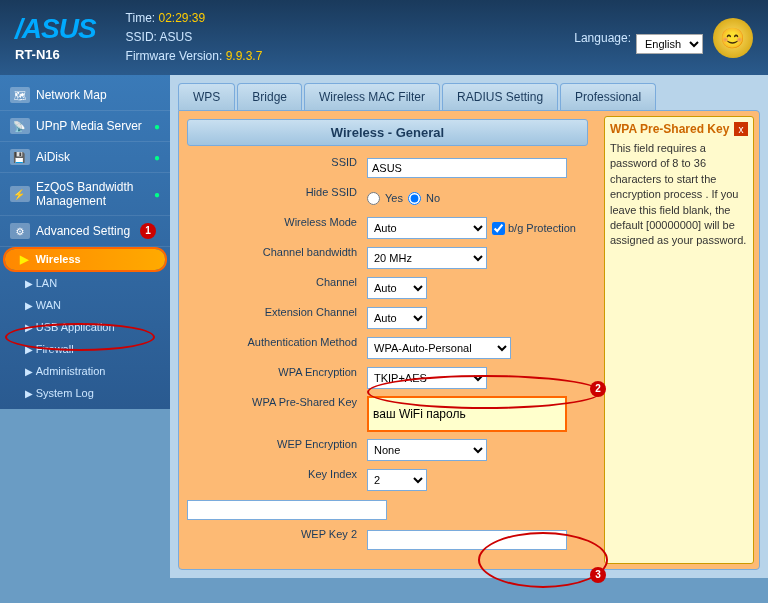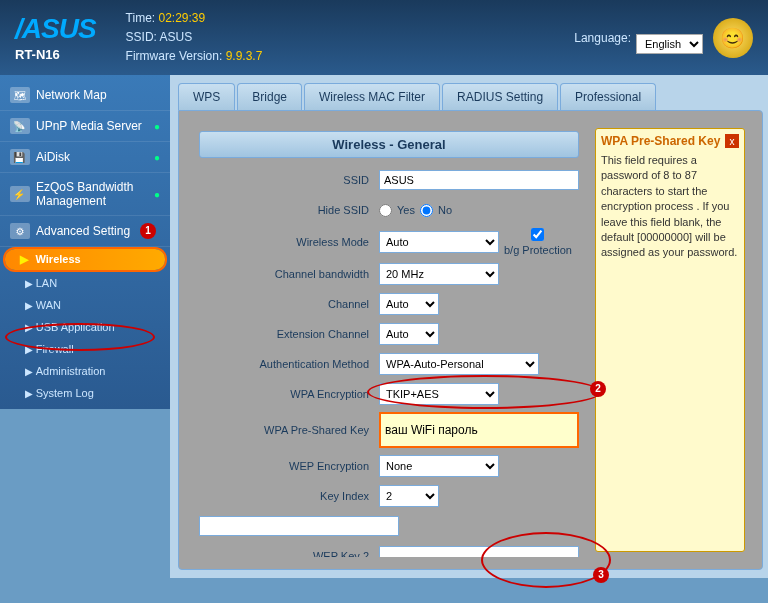--- a/index.html
+++ b/index.html
@@ -160,24 +160,24 @@
       color: #1a3a5c;
     }
     .tab.active {
       background: linear-gradient(to bottom, #e8f4ff, #d0e8f8);
       font-weight: bold;
       color: #003366;
     }
 
     
     .panel {
-      background: #a3a3a3;
+      background: #fdba74;
       border: 1px solid #7aabdc;
       border-radius: 0 4px 4px 4px;
-      padding: 12px;
+      padding: 0;
       display: flex;
       gap: 8px;
       height: 460px;
     }
     .panel-main {
       flex: 1;
       padding: 8px;
       overflow-y: auto;
     }
     .panel-title {
@@ -188,21 +188,20 @@
       background: linear-gradient(to bottom, #c8dff0, #a0c4e0);
       padding: 5px;
       margin-bottom: 10px;
       border-radius: 3px;
       border: 1px solid #7aabdc;
     }
 
     
     .form-row {
       display: flex;
-      align-items: center;
       margin-bottom: 6px;
       min-height: 24px;
     }
     .form-label {
       width: 180px;
       text-align: right;
       padding-right: 10px;
       color: #1a3a5c;
       font-size: 11px;
       flex-shrink: 0;
@@ -222,25 +221,25 @@
     }
     .form-input.wide { width: 200px; }
     .form-select {
       height: 22px;
       padding: 1px 2px;
       font-size: 11px;
       border: 1px solid #7aabdc;
       background: white;
     }
     .form-select.medium { width: 120px; }
-    .form-select.wide { width: 160px; }
+    .form-select.wide { width: 144px; }
     .form-select.short { width: 60px; }
 
     .radio-group { display: flex; align-items: center; gap: 5px; font-size: 11px; color: #1a3a5c; }
-    .checkbox-label { display: flex; align-items: center; gap: 3px; font-size: 11px; color: #1a3a5c; flex-direction: column; }
+    .checkbox-label { display: flex; align-items: center; gap: 3px; font-size: 11px; color: #1a3a5c; }
 
     .wpa-preshared-input {
       width: 200px;
       height: 36px;
       border: 2px solid #ff6600;
       background: #ffffcc;
       padding: 1px 4px;
       font-size: 12px;
     }
 
@@ -536,21 +535,21 @@
             </div>
           </div>
 
         </div>
 
         <div class="help-box">
           <div class="help-title">
             <span>WPA Pre-Shared Key</span>
             <button class="help-close">x</button>
           </div>
-          <div class="help-text">This field requires a password of 8 to 87 characters to start the encryption process . If you leave this field blank, the default [00000000] will be assigned as your password.</div>
+          <div class="help-text">This field requires a password of 8 to 36 characters to start the encryption process . If you leave this field blank, the default [00000000] will be assigned as your password.</div>
         </div>
 
       </div>
 
     </div>
 
     <div style="
       position: absolute;
       left: 197px;
       top: 300px;

